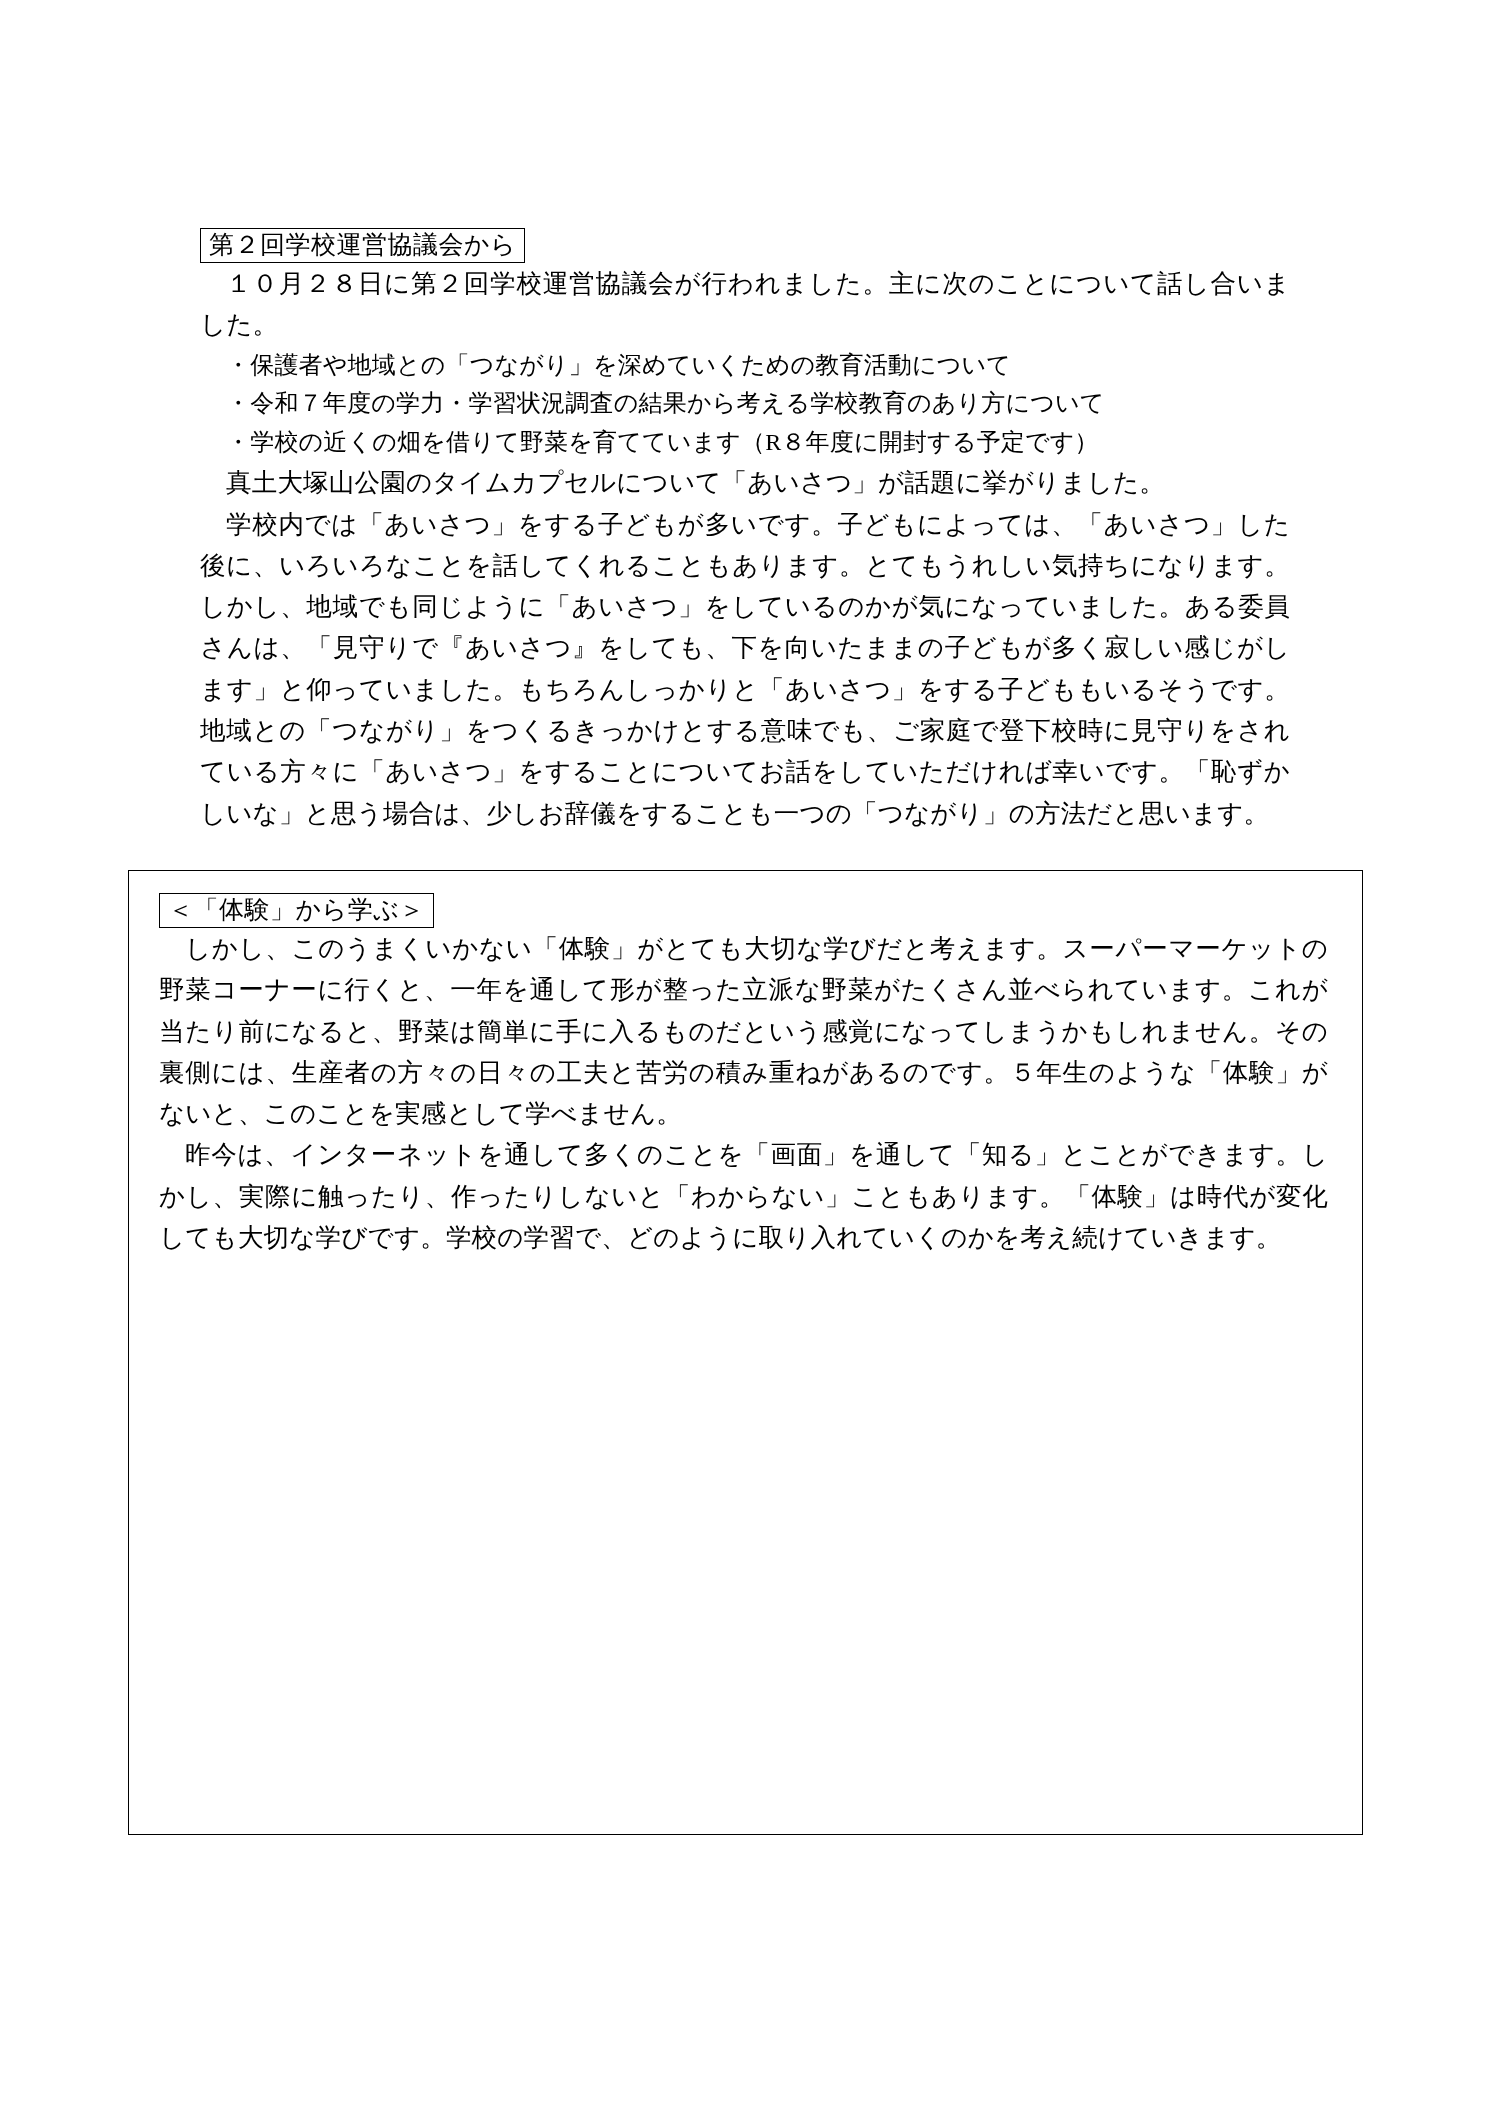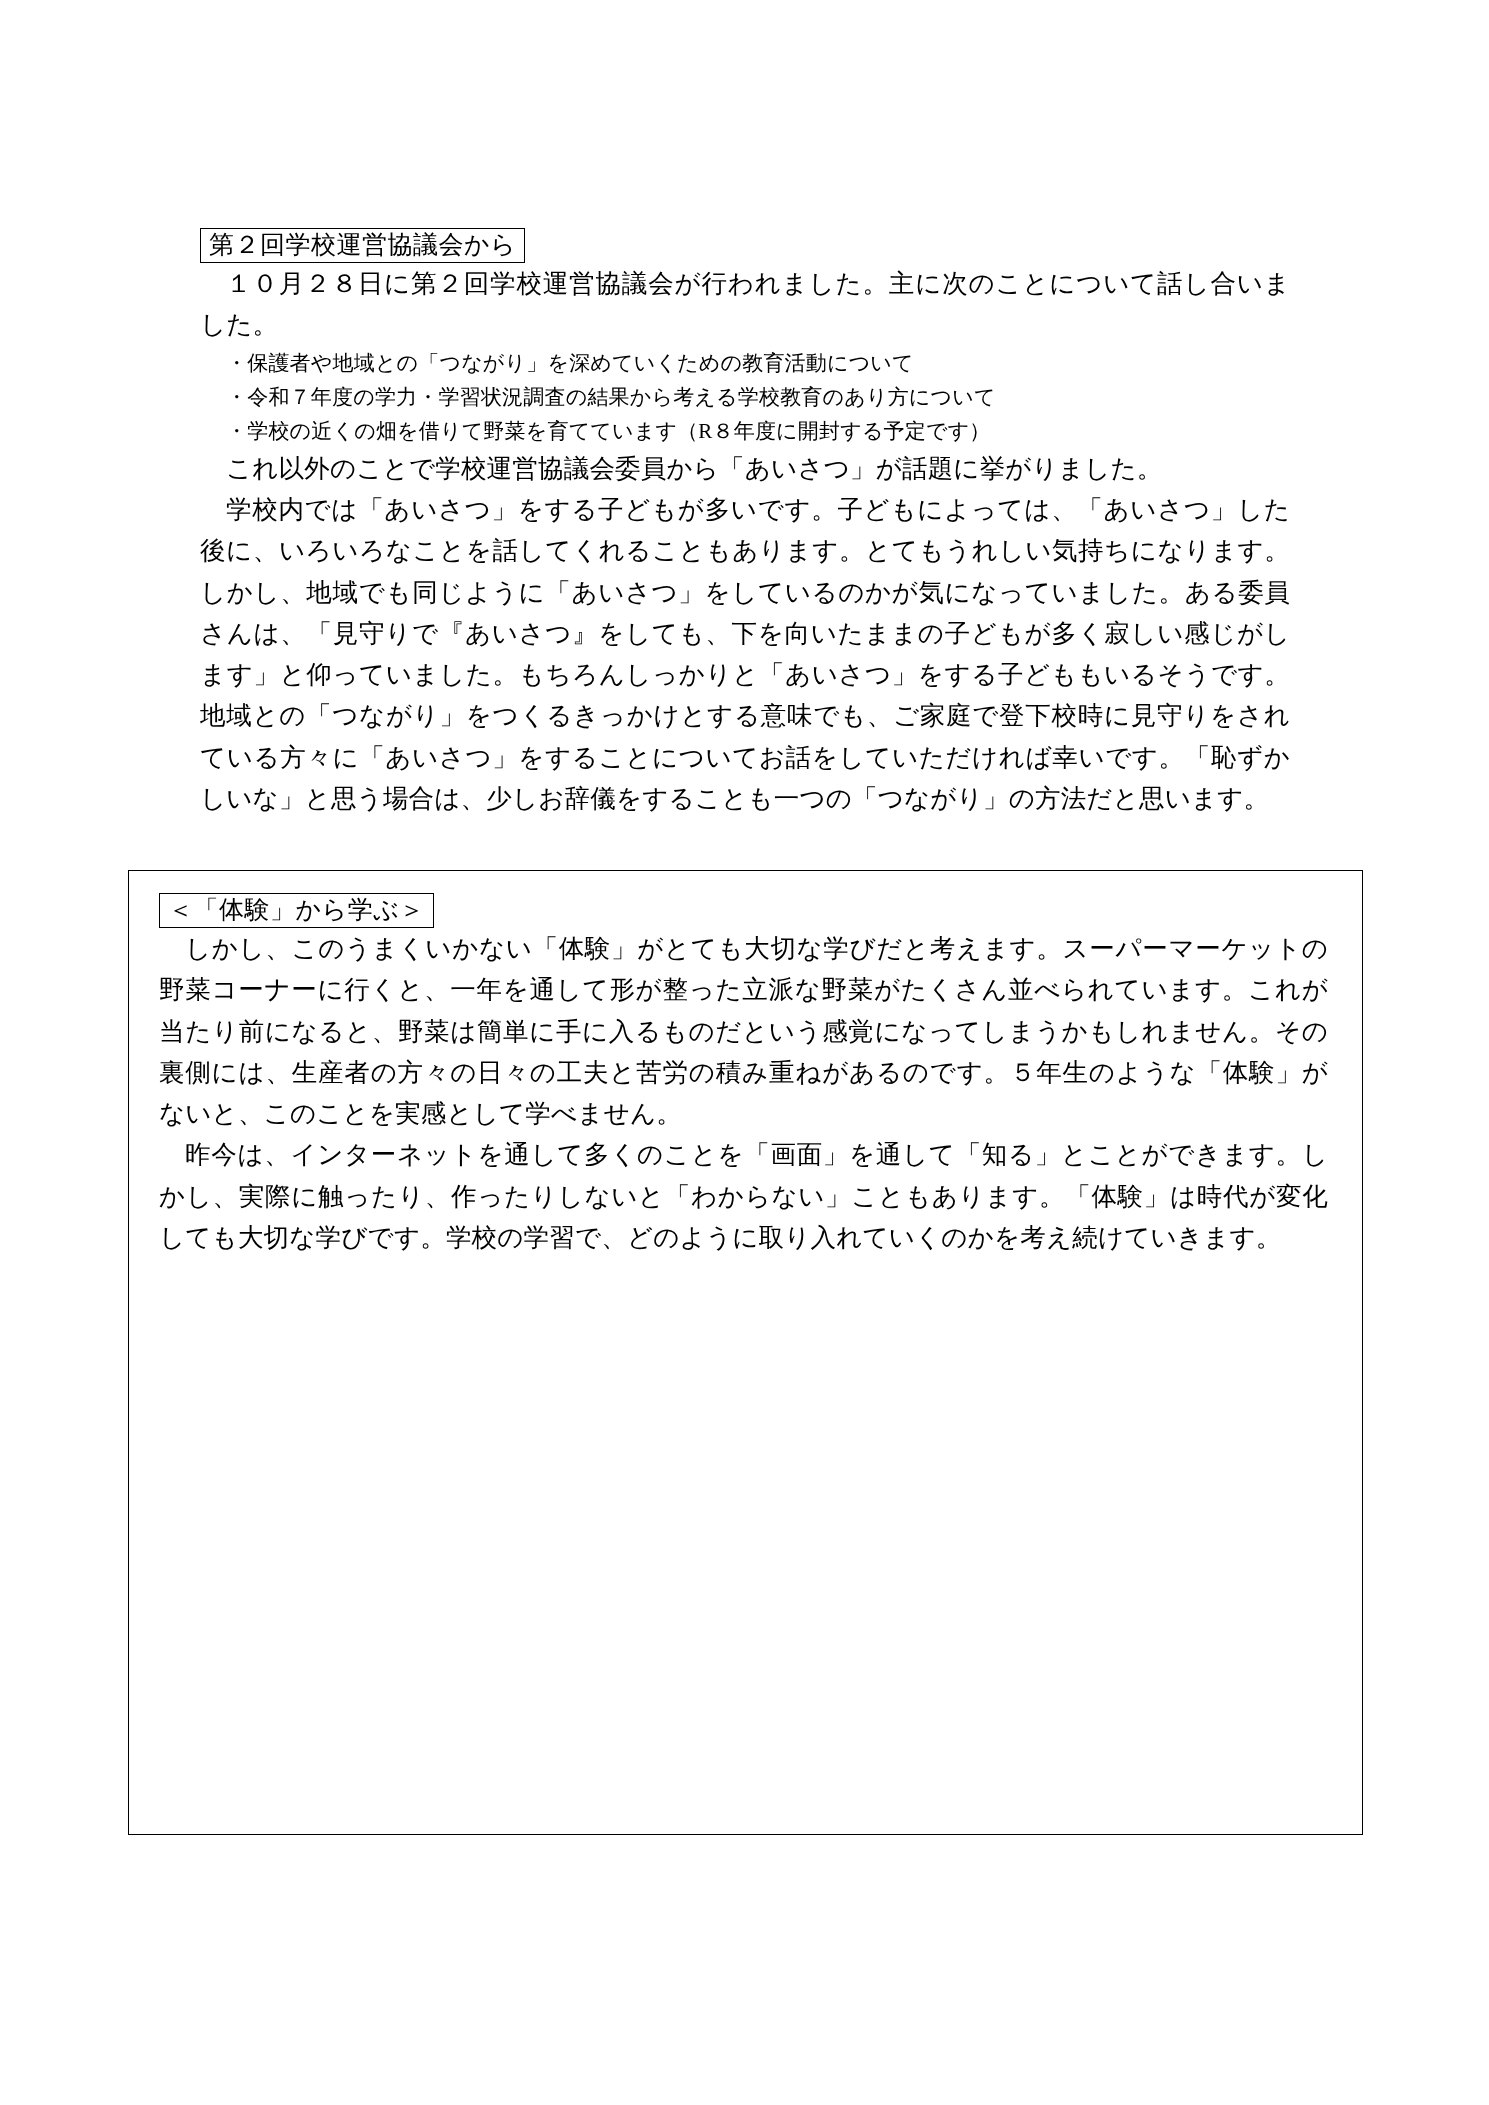--- a/index.html
+++ b/index.html
@@ -42,21 +42,21 @@
     font-size: 25.5px;
     line-height: 1.62;
     letter-spacing: 0.2px;
     text-align: justify;
     text-justify: inter-ideograph;
     margin: 0;
   }
   .indent1 { text-indent: 26px; }
   .p-gap { }
   .bullet-line {
-    font-size: 21px;
+    font-size: 24px;
     line-height: 1.62;
     margin: 0;
     padding-left: 26px;
     letter-spacing: 0.2px;
   }
 
   
   .sec2 {
     position: absolute;
     left: 128px;
@@ -83,21 +83,21 @@
 
   <div class="sec1">
     <div class="boxed-title">第２回学校運営協議会から</div>
 
     <p class="para indent1 p-gap">１０月２８日に第２回学校運営協議会が行われました。主に次のことについて話し合いました。</p>
 
     <p class="bullet-line">・保護者や地域との「つながり」を深めていくための教育活動について</p>
     <p class="bullet-line">・令和７年度の学力・学習状況調査の結果から考える学校教育のあり方について</p>
     <p class="bullet-line">・学校の近くの畑を借りて野菜を育てています（R８年度に開封する予定です）</p>
 
-    <p class="para indent1">これ以外のことで学校運営協議会委員から「あいさつ」が話題に挙がりました。</p>
+    <p class="para indent1">真土大塚山公園のタイムカプセルについて「あいさつ」が話題に挙がりました。</p>
 
     <p class="para indent1">学校内では「あいさつ」をする子どもが多いです。子どもによっては、「あいさつ」した後に、いろいろなことを話してくれることもあります。とてもうれしい気持ちになります。しかし、地域でも同じように「あいさつ」をしているのかが気になっていました。ある委員さんは、「見守りで『あいさつ』をしても、下を向いたままの子どもが多く寂しい感じがします」と仰っていました。もちろんしっかりと「あいさつ」をする子どももいるそうです。地域との「つながり」をつくるきっかけとする意味でも、ご家庭で登下校時に見守りをされている方々に「あいさつ」をすることについてお話をしていただければ幸いです。「恥ずかしいな」と思う場合は、少しお辞儀をすることも一つの「つながり」の方法だと思います。</p>
   </div>
 
   <div class="sec2">
     <div class="sec2-inner">
       <div class="boxed-title">＜「体験」から学ぶ＞</div>
 
 
       <p class="para indent1">しかし、このうまくいかない「体験」がとても大切な学びだと考えます。スーパーマーケットの野菜コーナーに行くと、一年を通して形が整った立派な野菜がたくさん並べられています。これが当たり前になると、野菜は簡単に手に入るものだという感覚になってしまうかもしれません。その裏側には、生産者の方々の日々の工夫と苦労の積み重ねがあるのです。５年生のような「体験」がないと、このことを実感として学べません。</p>

